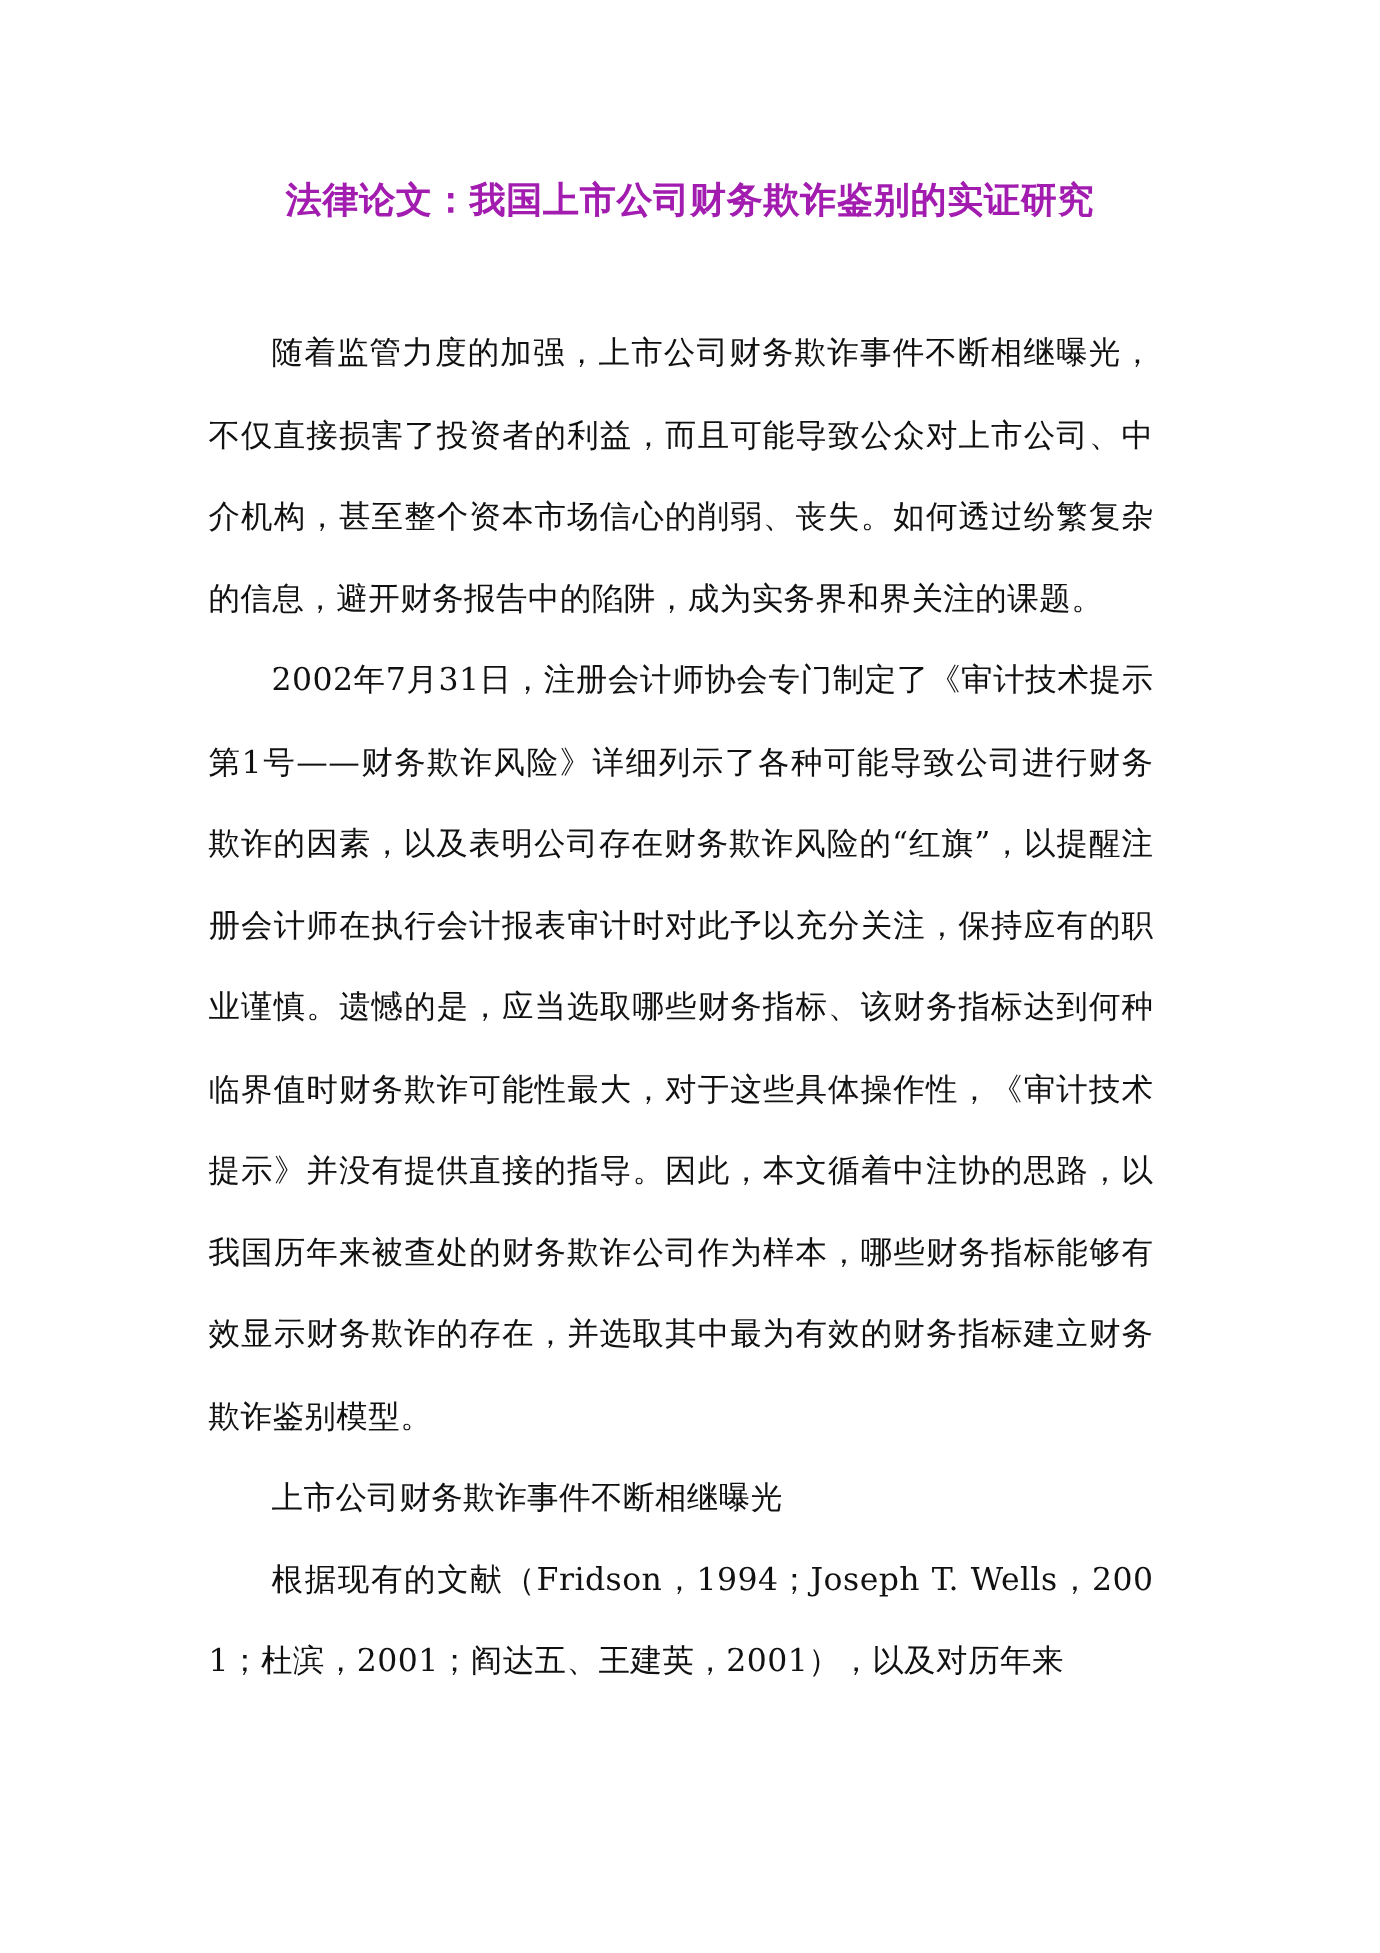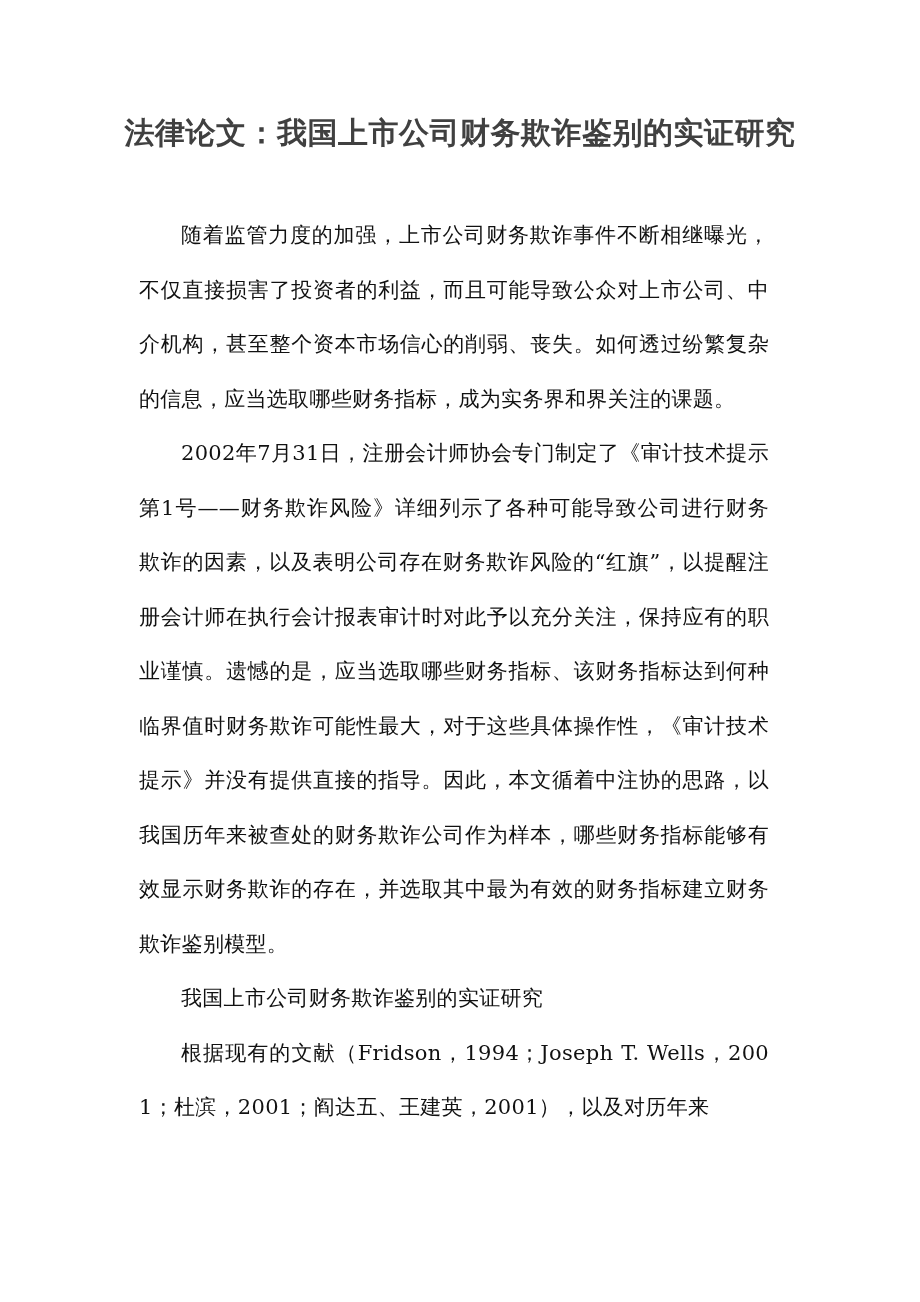--- a/index.html
+++ b/index.html
@@ -20,24 +20,24 @@
       left: 0; top: 0;
       width: 920px;
       height: 1302px;
     }
     .title {
       position: absolute;
       left: 100px;
       top: 108px;
       width: 720px;
       text-align: center;
-      color: #404040;
+      color: #a21caf;
       font-family: "DejaVu Sans", "Liberation Sans", sans-serif;
       font-weight: bold;
-      font-size: 30px;
+      font-size: 24px;
       line-height: 50px;
       letter-spacing: 0.5px;
     }
     .body {
       position: absolute;
       left: 139px;
       top: 208px;
       width: 630px;
     }
     .para {
@@ -49,18 +49,18 @@
       letter-spacing: 0.3px;
       word-break: break-all;
     }
   </style>
 </head>
 <body>
 
 <div class="page">
   <div class="title">法律论文：我国上市公司财务欺诈鉴别的实证研究</div>
   <div class="body">
-    <p class="para">随着监管力度的加强，上市公司财务欺诈事件不断相继曝光，不仅直接损害了投资者的利益，而且可能导致公众对上市公司、中介机构，甚至整个资本市场信心的削弱、丧失。如何透过纷繁复杂的信息，应当选取哪些财务指标，成为实务界和界关注的课题。</p>
+    <p class="para">随着监管力度的加强，上市公司财务欺诈事件不断相继曝光，不仅直接损害了投资者的利益，而且可能导致公众对上市公司、中介机构，甚至整个资本市场信心的削弱、丧失。如何透过纷繁复杂的信息，避开财务报告中的陷阱，成为实务界和界关注的课题。</p>
     <p class="para">2002年7月31日，注册会计师协会专门制定了《审计技术提示第1号——财务欺诈风险》详细列示了各种可能导致公司进行财务欺诈的因素，以及表明公司存在财务欺诈风险的“红旗”，以提醒注册会计师在执行会计报表审计时对此予以充分关注，保持应有的职业谨慎。遗憾的是，应当选取哪些财务指标、该财务指标达到何种临界值时财务欺诈可能性最大，对于这些具体操作性，《审计技术提示》并没有提供直接的指导。因此，本文循着中注协的思路，以我国历年来被查处的财务欺诈公司作为样本，哪些财务指标能够有效显示财务欺诈的存在，并选取其中最为有效的财务指标建立财务欺诈鉴别模型。</p>
-    <p class="para">我国上市公司财务欺诈鉴别的实证研究</p>
+    <p class="para">上市公司财务欺诈事件不断相继曝光</p>
     <p class="para">根据现有的文献（Fridson，1994；Joseph T. Wells，2001；杜滨，2001；阎达五、王建英，2001），以及对历年来</p>
   </div>
 </div>
 
 </body></html>

